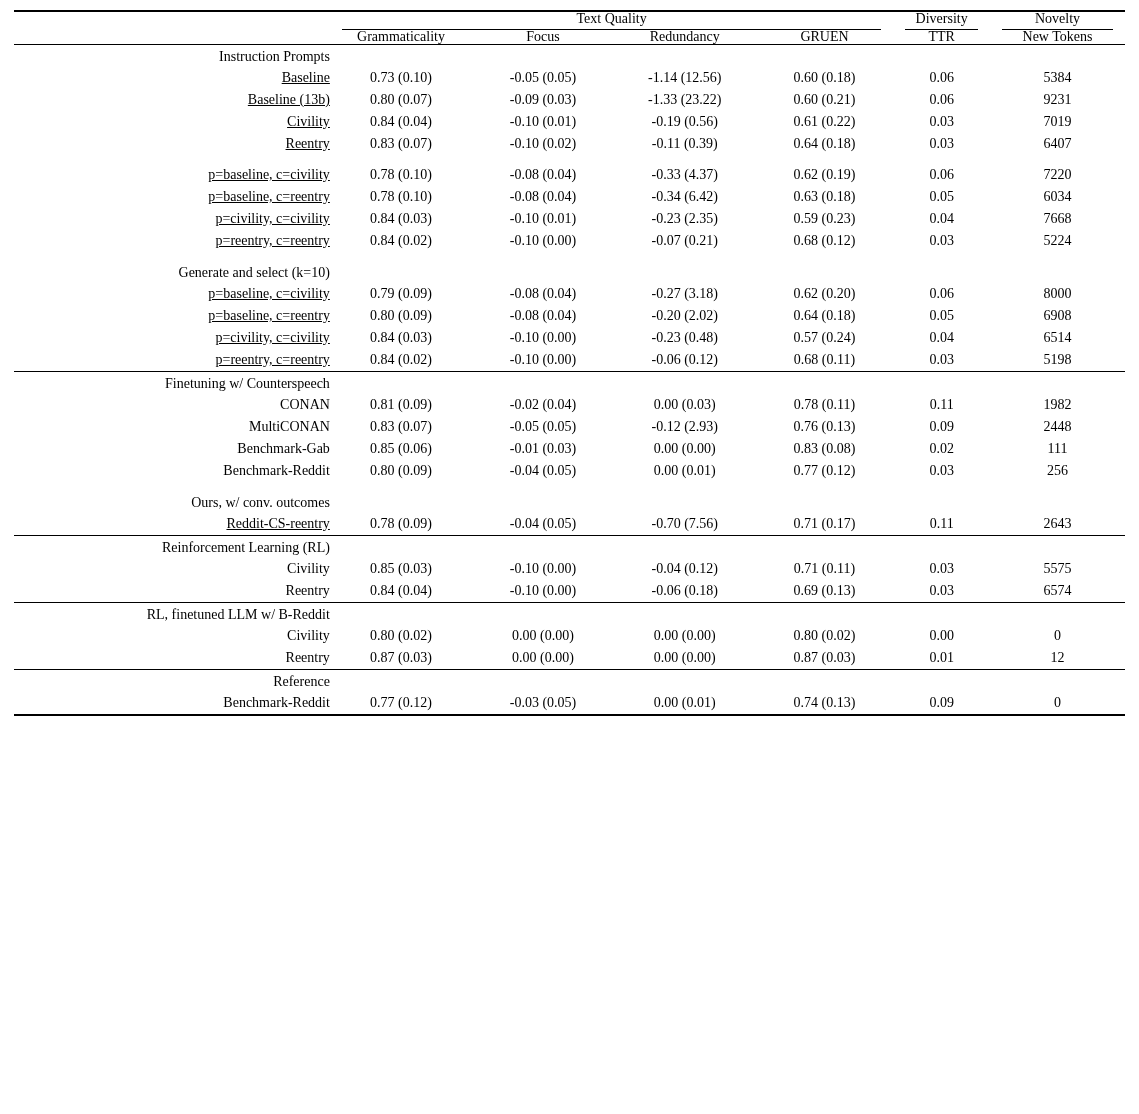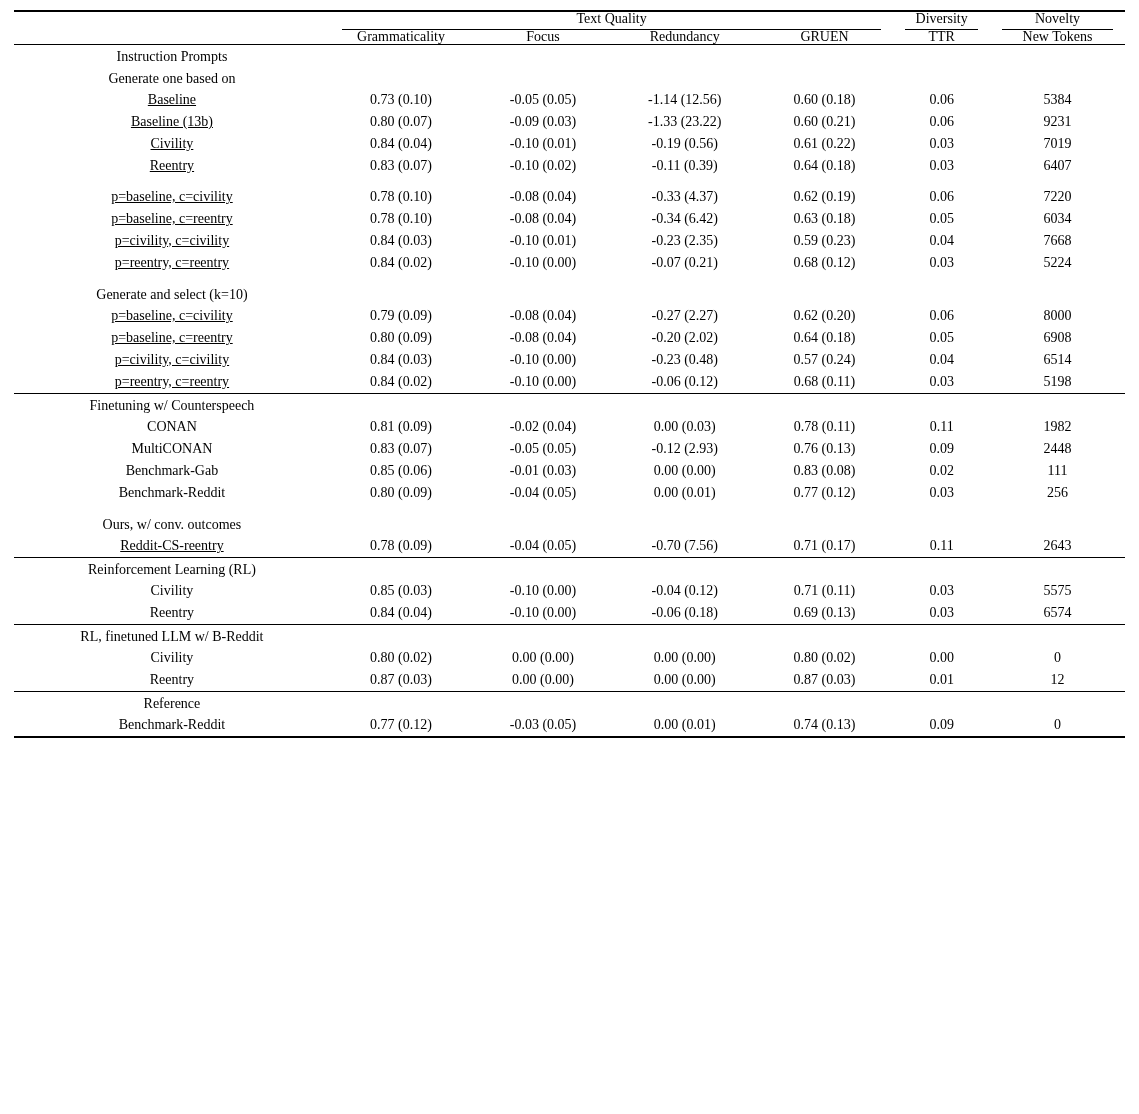--- a/index.html
+++ b/index.html
@@ -61,21 +61,21 @@
     margin: 3px 12px 0 12px;
   }
   .colhdr td {
     text-align: center;
     padding-top: 5px;
     padding-bottom: 7px;
   }
   .colhdr td.lbl { text-align: left; }
 
   td.num { text-align: center; }
-  td.lbl { text-align: center; }
+  td.lbl { text-align: right; }
 
   .ind0 { padding-left: 2px; }
   .ind1 { padding-left: 24px; }
   .ind2 { padding-left: 48px; text-decoration: underline; }
 
   tr.data td { padding-top: 4px; padding-bottom: 4px; }
   tr.section td { padding-top: 5px; padding-bottom: 3px; }
   tr.sub td { padding-top: 5px; padding-bottom: 3px; }
 </style>
 </head>
@@ -127,29 +127,20 @@
     <tbody id="body-rows">
         <tr class="section">
           <td class="lbl ind0">Instruction Prompts</td>
           <td class="num"></td>
           <td class="num"></td>
           <td class="num"></td>
           <td class="num"></td>
           <td class="num"></td>
           <td class="num"></td>
         </tr>
-        <tr class="sub">
-          <td class="lbl ind1">Generate one based on</td>
-          <td class="num"></td>
-          <td class="num"></td>
-          <td class="num"></td>
-          <td class="num"></td>
-          <td class="num"></td>
-          <td class="num"></td>
-        </tr>
         <tr class="data">
           <td class="lbl ind2">Baseline</td>
           <td class="num">0.73 (0.10)</td>
           <td class="num">-0.05 (0.05)</td>
           <td class="num">-1.14 (12.56)</td>
           <td class="num">0.60 (0.18)</td>
           <td class="num">0.06</td>
           <td class="num">5384</td>
         </tr>
         <tr class="data">
@@ -227,21 +218,21 @@
           <td class="num"></td>
           <td class="num"></td>
           <td class="num"></td>
           <td class="num"></td>
           <td class="num"></td>
         </tr>
         <tr class="data">
           <td class="lbl ind2">p=baseline, c=civility</td>
           <td class="num">0.79 (0.09)</td>
           <td class="num">-0.08 (0.04)</td>
-          <td class="num">-0.27 (2.27)</td>
+          <td class="num">-0.27 (3.18)</td>
           <td class="num">0.62 (0.20)</td>
           <td class="num">0.06</td>
           <td class="num">8000</td>
         </tr>
         <tr class="data">
           <td class="lbl ind2">p=baseline, c=reentry</td>
           <td class="num">0.80 (0.09)</td>
           <td class="num">-0.08 (0.04)</td>
           <td class="num">-0.20 (2.02)</td>
           <td class="num">0.64 (0.18)</td>

